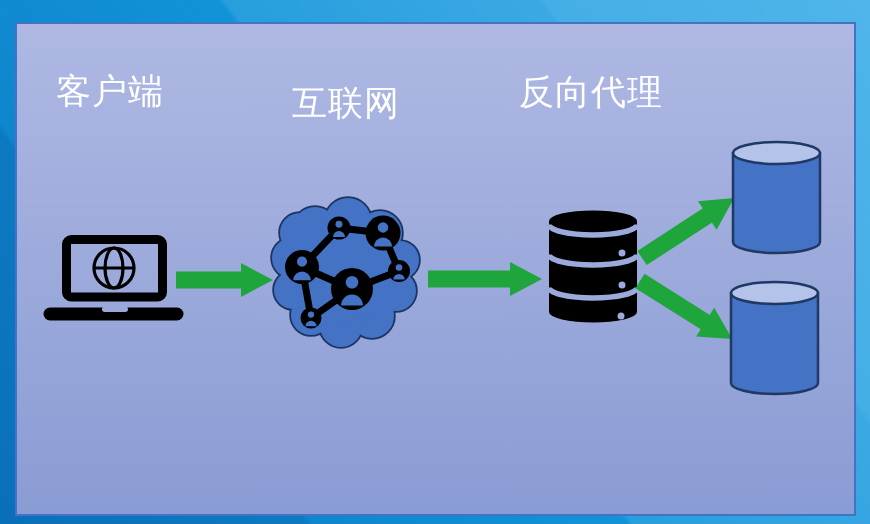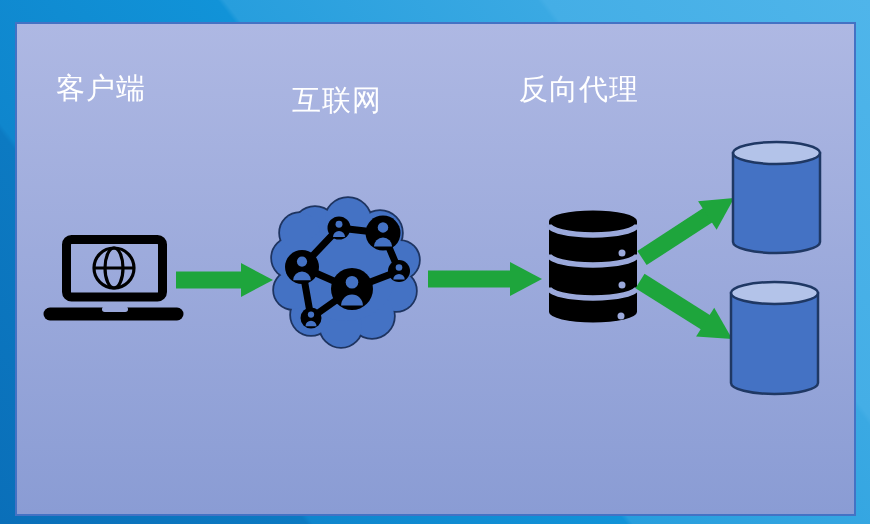--- a/index.html
+++ b/index.html
@@ -15,21 +15,21 @@
   }
   .panel{
     position:absolute;
     left:15px;top:22px;width:837px;height:490px;
     border:2px solid var(--panel-border);
     background:linear-gradient(to bottom, var(--panel-top) 0%, var(--panel-bottom) 100%);
   }
   .node-label{
     position:absolute;
     color:var(--label-text);
-    font-size:29px;
+    font-size:35px;
     letter-spacing:1px;
     line-height:1;
     white-space:nowrap;
   }
   svg.canvas{position:absolute;left:0;top:0;pointer-events:none;}
   .arrow-shaft,.arrow-head{fill:var(--arrow-green);}
   .ink{fill:var(--icon-black);}
   .ink-stroke{stroke:var(--icon-black);fill:none;}
   .cloud-stroke{fill:var(--cloud-fill);stroke:var(--cloud-outline);stroke-width:3.5;}
   .cloud-flat{fill:var(--cloud-fill);}

